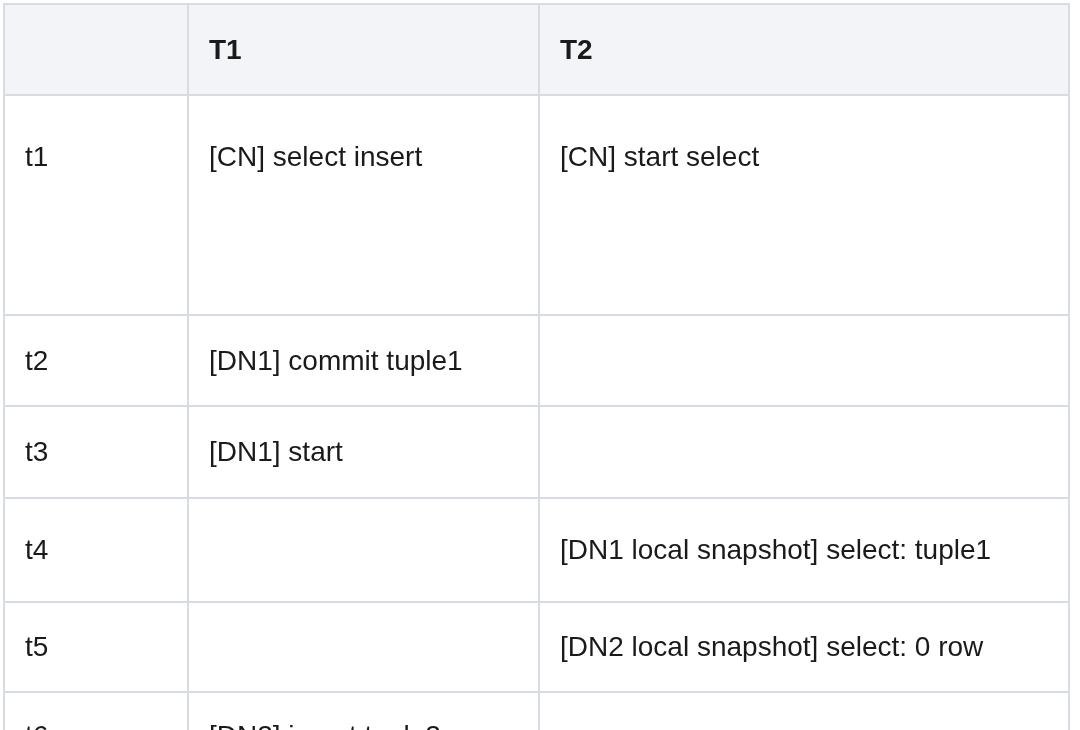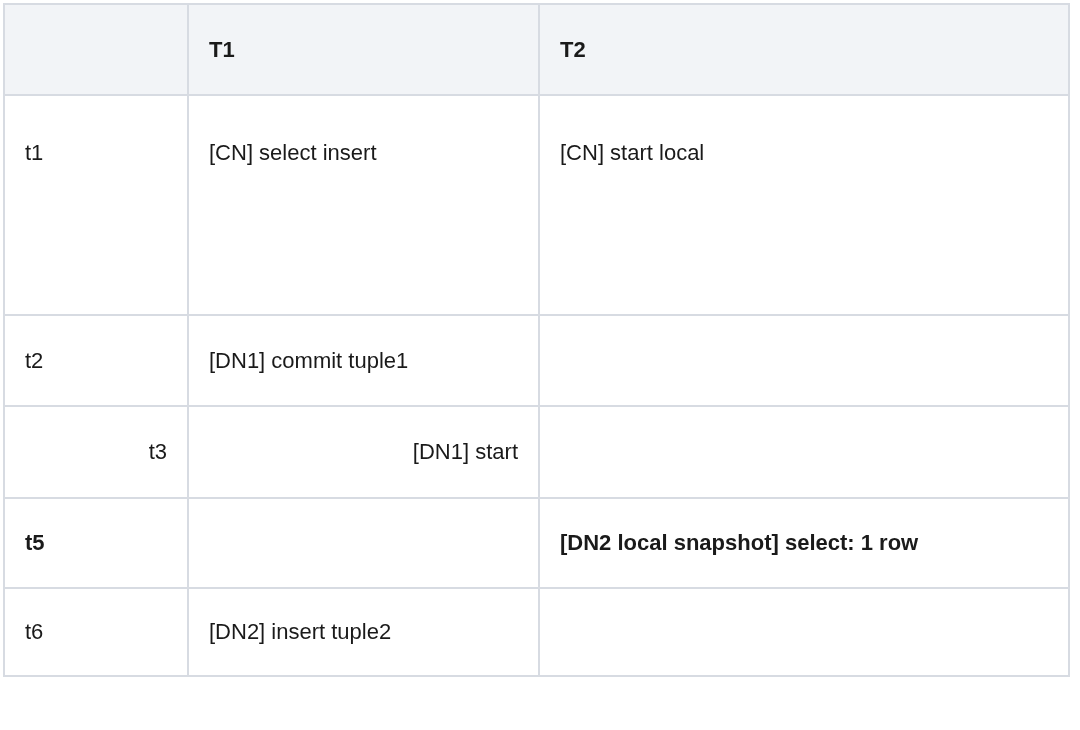--- a/index.html
+++ b/index.html
@@ -41,21 +41,21 @@
   table.timeline col.col-time  { width: 184px; }
   table.timeline col.col-t1    { width: 351px; }
   table.timeline col.col-t2    { width: 530px; }
 
   table.timeline th,
   table.timeline td {
     border: 2px solid #d7dbe2;
     padding: 0 20px;
     text-align: left;
     vertical-align: middle;
-    font-size: 22px;
+    font-size: 28px;
     line-height: 1.35;
     font-weight: normal;
     color: #1a1a1a;
     background: #ffffff;
     white-space: nowrap;
     overflow: hidden;
   }
 
   table.timeline thead th {
     background: #f2f4f7;
@@ -63,23 +63,23 @@
     height: 89px;
   }
 
   table.timeline thead th.corner-cell {
     background: #f2f4f7;
   }
 
   
   tr.row-t1 td { height: 176px; vertical-align: top; padding-top: 42px; }
   tr.row-t2 td { height: 89px; }
-  tr.row-t3 td { height: 90px; text-align: right; }
+  tr.row-t3 td { height: 90px; }
   tr.row-t4 td { height: 102px; }
-  tr.row-t5 td { height: 88px; font-weight: bold; }
+  tr.row-t5 td { height: 88px; }
   tr.row-t6 td { height: 86px; }
 
   td.time-cell {
     color: #1a1a1a;
   }
 
   td.empty-cell {
     color: transparent;
   }
 </style>
@@ -98,36 +98,41 @@
         <tr>
           <th class="corner-cell"></th>
           <th>T1</th>
           <th>T2</th>
         </tr>
       </thead>
       <tbody>
         <tr class="row-t1">
           <td class="time-cell">t1</td>
           <td>[CN] select insert</td>
-          <td>[CN] start local</td>
+          <td>[CN] start select</td>
         </tr>
         <tr class="row-t2">
           <td class="time-cell">t2</td>
           <td>[DN1] commit tuple1</td>
           <td class="empty-cell"></td>
         </tr>
         <tr class="row-t3">
           <td class="time-cell">t3</td>
           <td>[DN1] start</td>
           <td class="empty-cell"></td>
         </tr>
+        <tr class="row-t4">
+          <td class="time-cell">t4</td>
+          <td class="empty-cell"></td>
+          <td>[DN1 local snapshot] select: tuple1</td>
+        </tr>
         <tr class="row-t5">
           <td class="time-cell">t5</td>
           <td class="empty-cell"></td>
-          <td>[DN2 local snapshot] select: 1 row</td>
+          <td>[DN2 local snapshot] select: 0 row</td>
         </tr>
         <tr class="row-t6">
           <td class="time-cell">t6</td>
           <td>[DN2] insert tuple2</td>
           <td class="empty-cell"></td>
         </tr>
       </tbody>
     </table>
   </div>
 </div>

